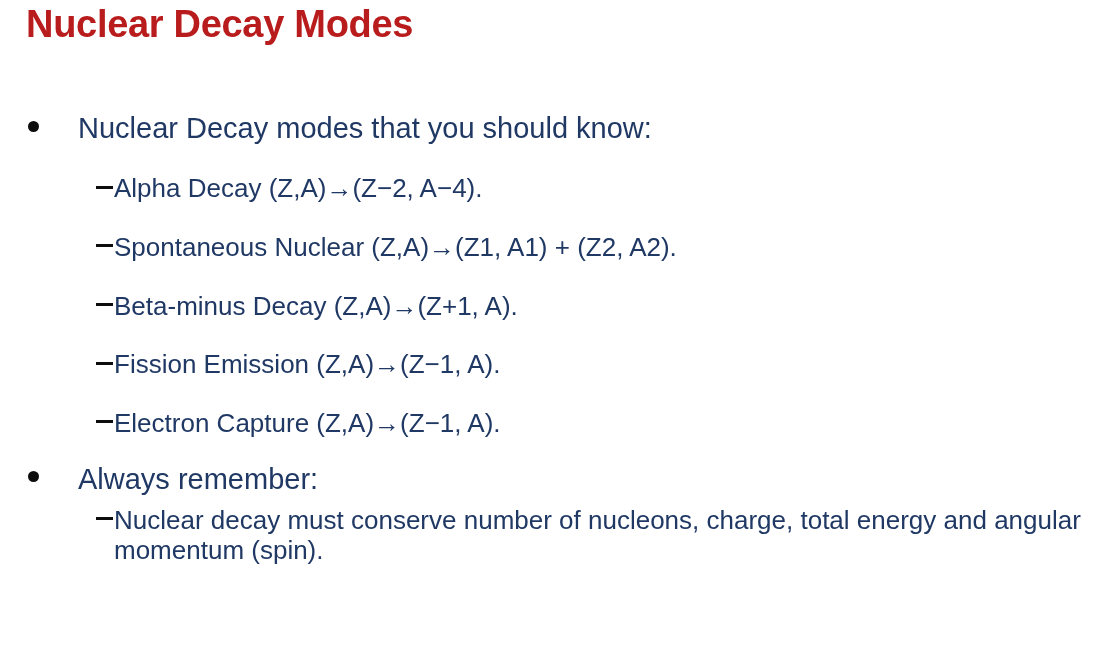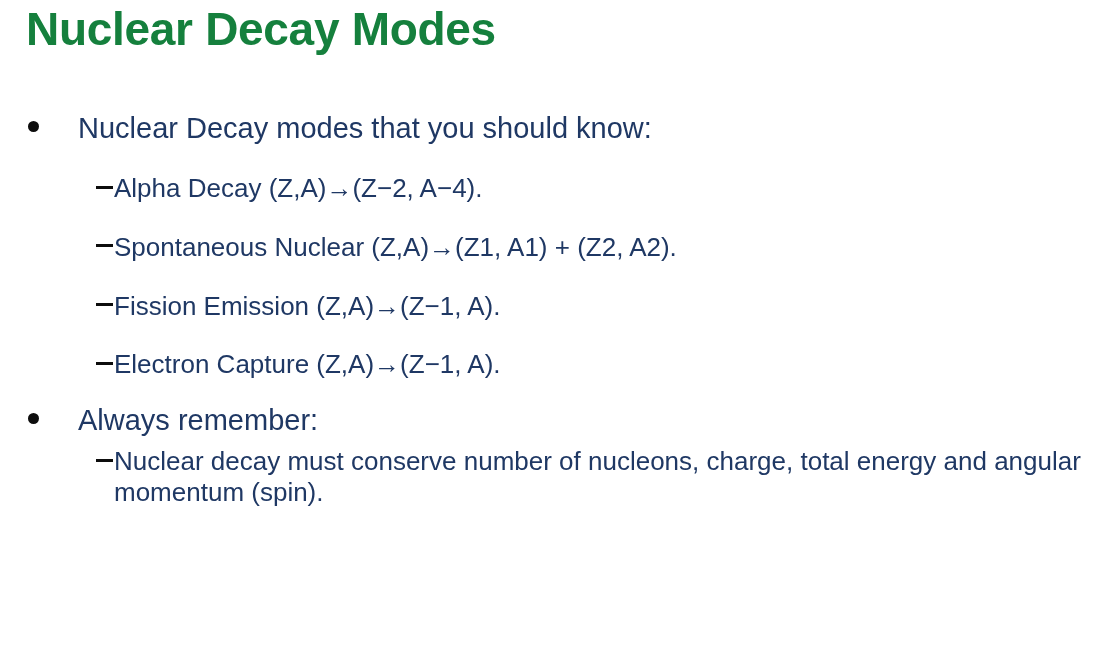--- a/index.html
+++ b/index.html
@@ -19,24 +19,24 @@
     height: 663px;
     background: #ffffff;
     overflow: hidden;
   }
 
   
   .slide-title {
     position: absolute;
     left: 26px;
     top: 2px;
-    font-size: 46px;
+    font-size: 38px;
     font-weight: bold;
     letter-spacing: -0.3px;
-    color: #15803d;
+    color: #b91c1c;
     line-height: 1.2;
     white-space: nowrap;
     text-align: center;
   }
 
   
   .body-content {
     position: absolute;
     left: 0;
     top: 111px;
@@ -129,20 +129,21 @@
       <span>Alpha Decay (Z,A)→(Z−2, A−4).</span>
     </div>
 
     <div class="bullet-row lvl2 gap-sub">
       <span class="marker"><span class="dash"></span></span>
       <span>Spontaneous Nuclear (Z,A)→(Z1, A1) + (Z2, A2).</span>
     </div>
 
     <div class="bullet-row lvl2 gap-sub">
       <span class="marker"><span class="dash"></span></span>
+      <span>Beta-minus Decay (Z,A)→(Z+1, A).</span>
     </div>
 
     <div class="bullet-row lvl2 gap-sub">
       <span class="marker"><span class="dash"></span></span>
       <span>Fission Emission (Z,A)→(Z−1, A).</span>
     </div>
 
     <div class="bullet-row lvl2 gap-sub">
       <span class="marker"><span class="dash"></span></span>
       <span>Electron Capture (Z,A)→(Z−1, A).</span>

